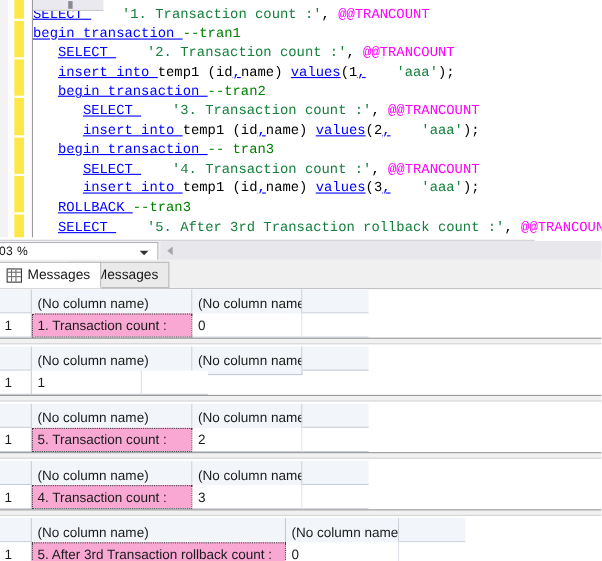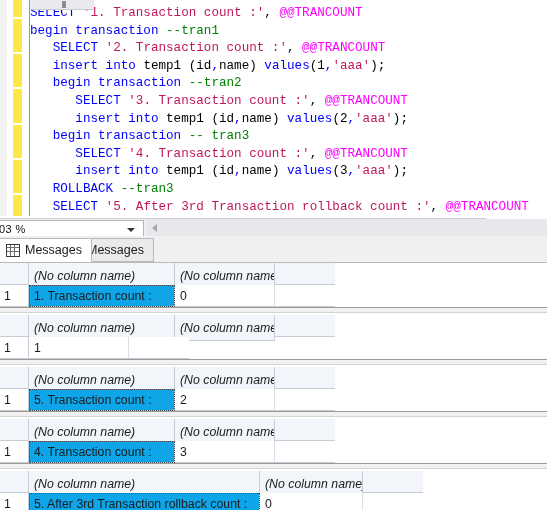--- a/index.html
+++ b/index.html
@@ -85,22 +85,22 @@
     left: 0; top: 5px;
     font-family: "Liberation Mono", "DejaVu Sans Mono", monospace;
     font-size: 12.6px;
     line-height: 17.6px;
     white-space: pre;
     color: #000000;
   }
   .code-lines .ln { display: block; height: 17.6px; }
 
   
-  .kw  { color: #0000ff; }
-  .str { color: #be185d; }
+  .kw  { color: #0000ff; text-decoration: underline; }
+  .str { color: #15803d; margin-left: 28px; }
   .var { color: #ff00ff; }
   .cmt { color: #008000; }
   .pln { color: #000000; }
   .num { color: #000000; }
 
   
   .top-nub {
     position: absolute;
     left: 30px; top: 0px;
     width: 64px; height: 9px;
@@ -296,21 +296,20 @@
     padding-left: 5px;
     overflow: hidden;
     white-space: nowrap;
   }
 
   .hdr-cell {
     background: #f2f5f9;
     border-right: 1px solid #c6ccd6;
     border-bottom: 1px solid #c6ccd6;
     height: 26px;
-    font-style: italic;
   }
   .hdr-corner {
     background: #f2f5f9;
     border-right: 1px solid #c6ccd6;
     border-bottom: 1px solid #c6ccd6;
     height: 22px;
   }
 
   .rownum-cell {
     background: #ffffff;
@@ -323,21 +322,21 @@
   }
   .data-cell {
     background: #ffffff;
     border-right: 1px solid #dadfe6;
     border-bottom: 1px solid #c6ccd6;
     height: 22px;
   }
   .data-cell.focused {
     outline: 1px dotted #444444;
     outline-offset: -1px;
-    background: #0ea5e9;
+    background: #f9a8d4;
   }
 
   .tail-fill {
     background: #ffffff;
     border-bottom: 1px solid #c6ccd6;
     height: 22px;
   }
   .hdr-tail-fill {
     background: #f2f5f9;
     border-bottom: 1px solid #c6ccd6;

